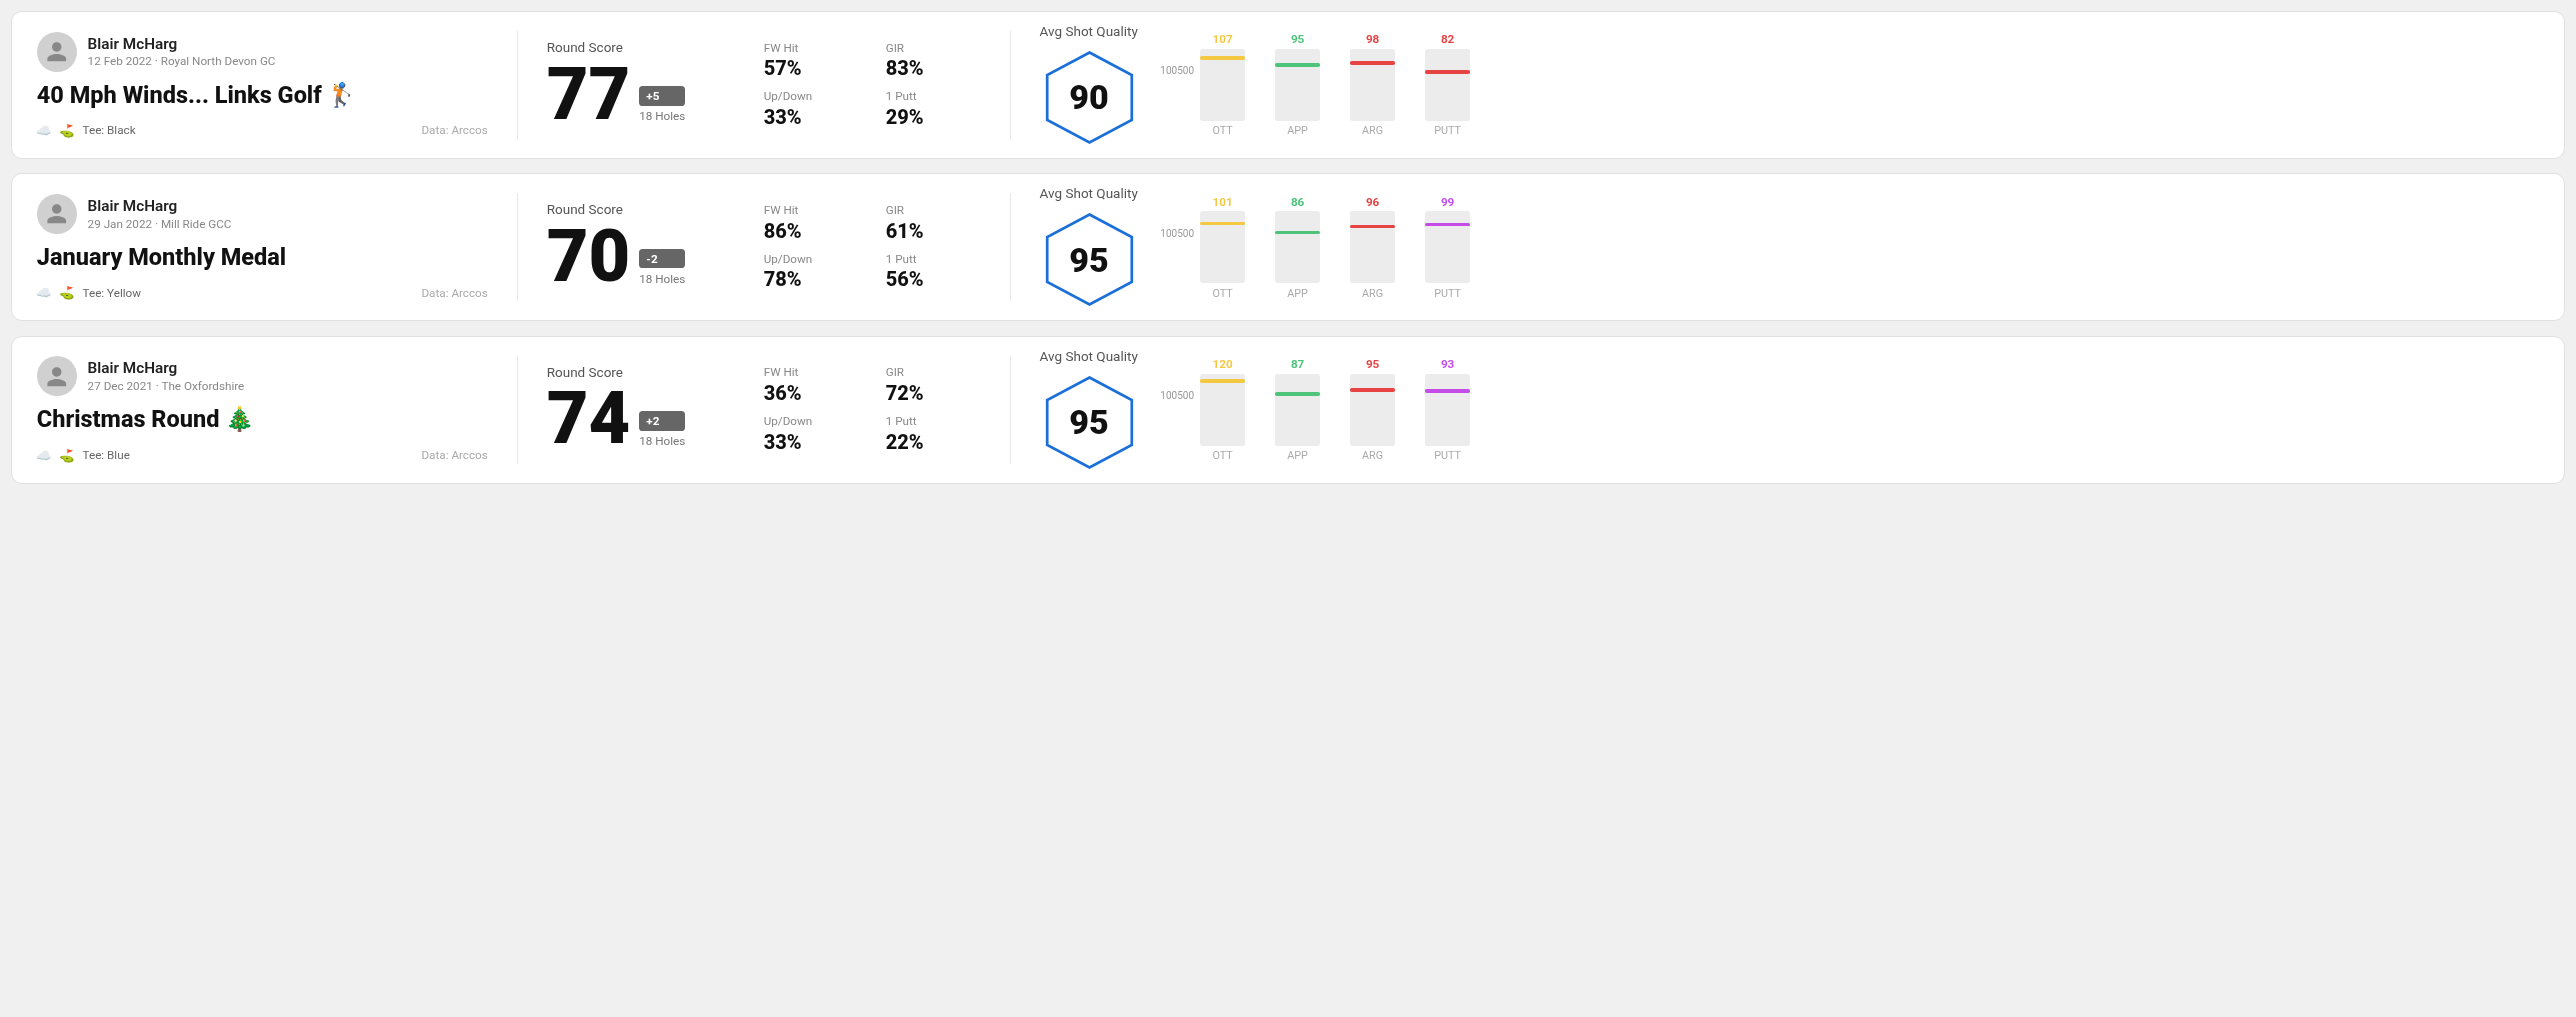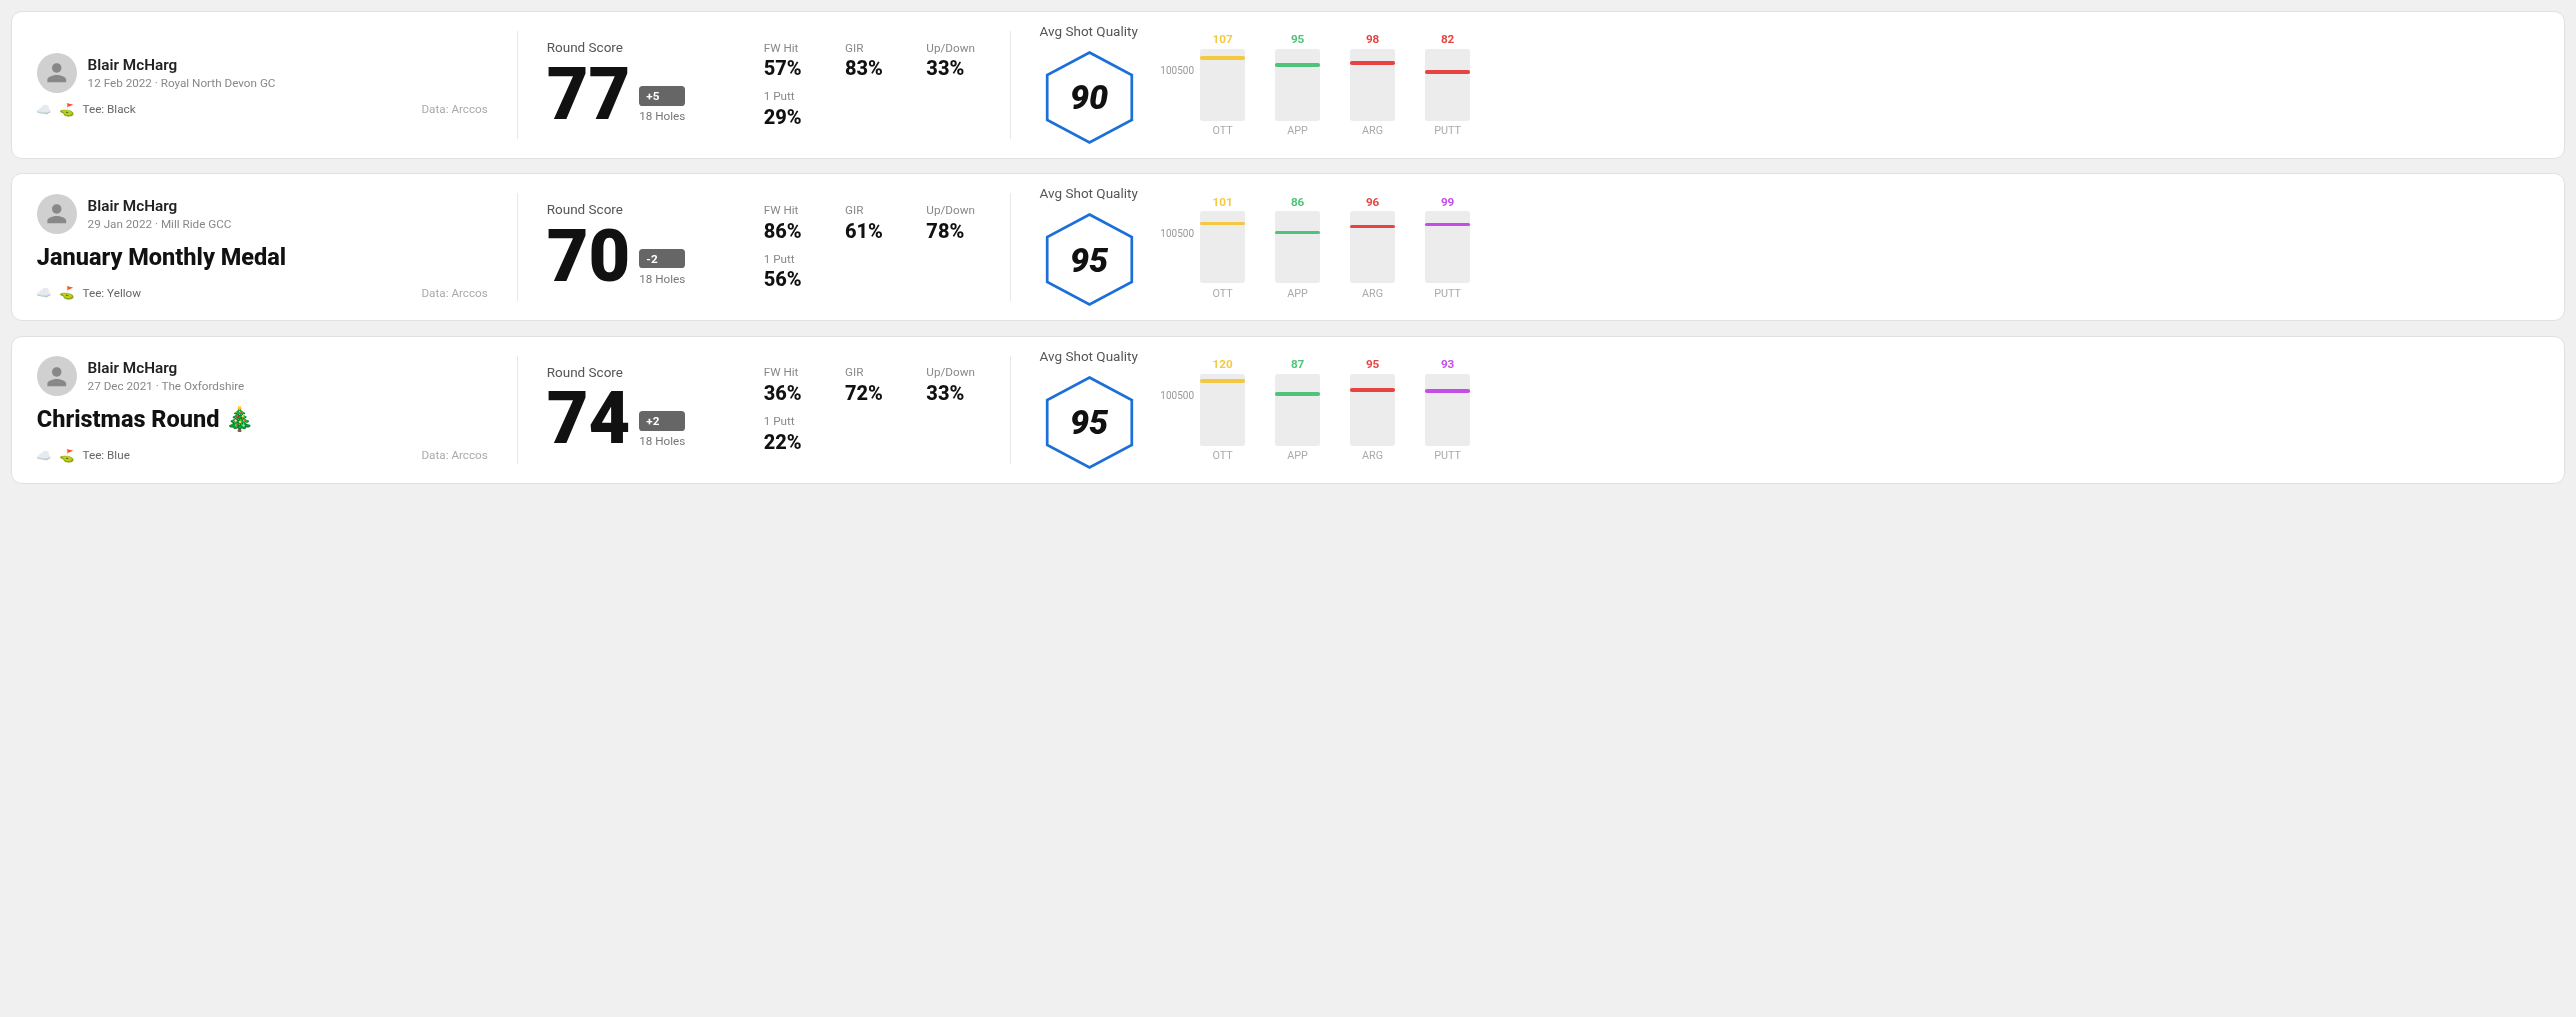--- a/index.html
+++ b/index.html
@@ -127,21 +127,21 @@
       font-size: 11.7px;
       color: #777;
     }
     .stats-section {
       width: 217px;
       flex-shrink: 0;
       margin-left: 18px;
     }
     .stats-grid {
       display: grid;
-      grid-template-columns: 1fr 1fr 1fr;
+      grid-template-columns: 1fr 1fr;
       gap: 9px 27px;
     }
     .stat-item {}
     .stat-label {
       font-size: 11.7px;
       color: #888;
       margin-bottom: 1.8px;
     }
     .stat-value {
       font-size: 20px;
@@ -182,21 +182,20 @@
       height: 99px;
     }
     .hex-score {
       font-size: 34px;
       font-weight: 900;
       color: #111;
       position: absolute;
       top: 50%;
       left: 50%;
       transform: translate(-50%, -50%);
-      font-style: italic;
     }
     .bar-chart {
       display: flex;
       align-items: flex-end;
       gap: 25px;
     }
     .bar-group {
       display: flex;
       flex-direction: column;
       align-items: center;
@@ -251,20 +250,21 @@
           <div class="avatar">
             <svg viewBox="0 0 24 24" xmlns="http://www.w3.org/2000/svg">
               <path d="M12 12c2.7 0 4.8-2.1 4.8-4.8S14.7 2.4 12 2.4 7.2 4.5 7.2 7.2 9.3 12 12 12zm0 2.4c-3.2 0-9.6 1.6-9.6 4.8v2.4h19.2v-2.4c0-3.2-6.4-4.8-9.6-4.8z"></path>
             </svg>
           </div>
           <div>
             <div class="user-name">Blair McHarg</div>
             <div class="user-date">12 Feb 2022 · Royal North Devon GC</div>
           </div>
         </div>
+        <div class="round-title">40 Mph Winds... Links Golf 🏌️</div>
         <div class="footer-info">
           <div class="tee-info">
             <span style="font-size:12.6px;">☁️</span>
             <span style="font-size:12.6px;">⛳</span>
             <span>Tee: Black</span>
           </div>
           <div class="data-source">Data: Arccos</div>
         </div>
       </div>
       <div class="divider"></div>

